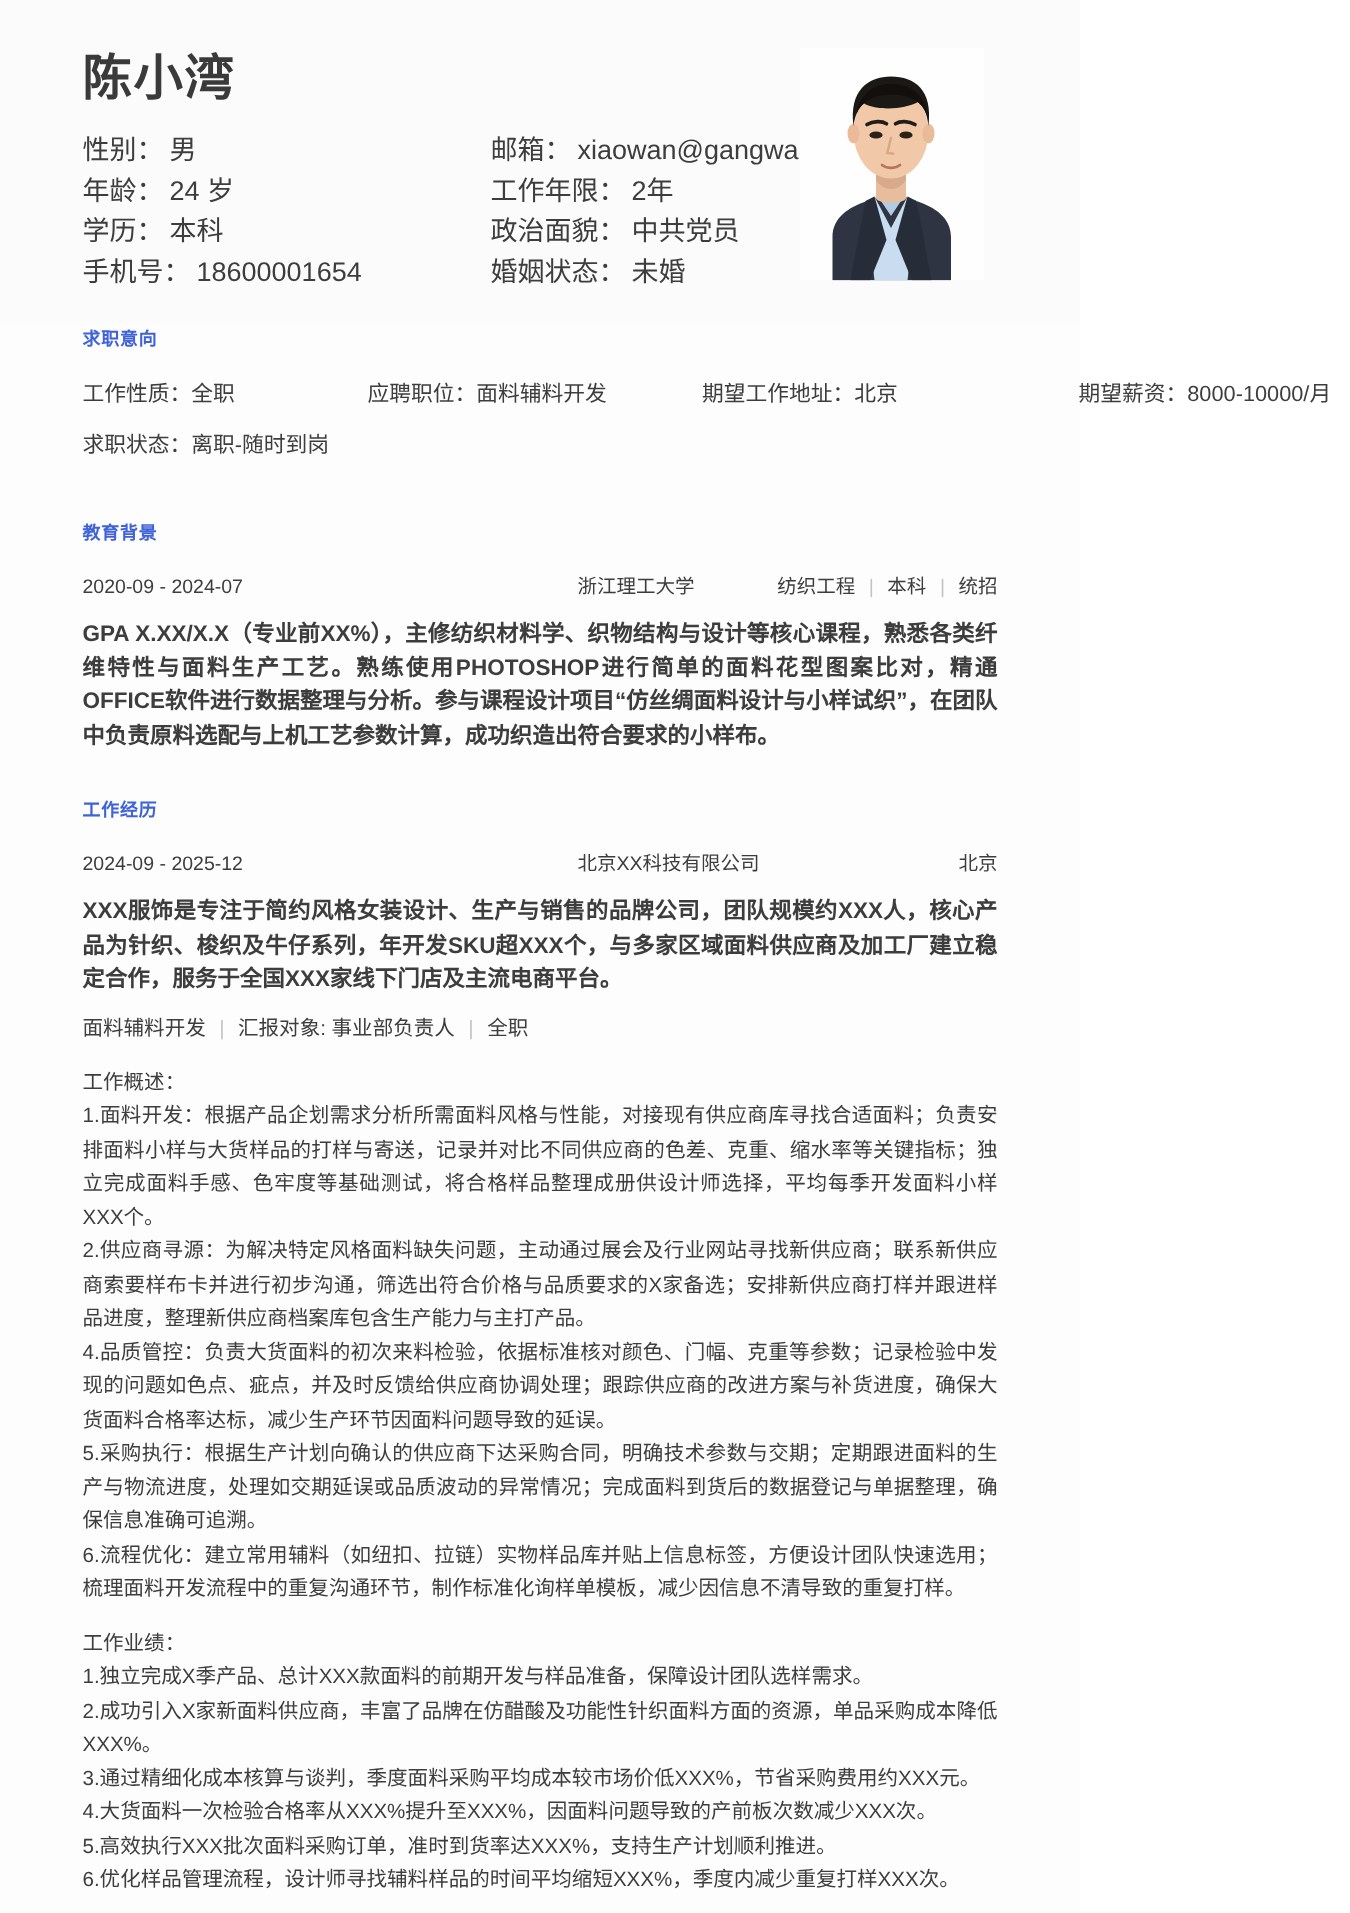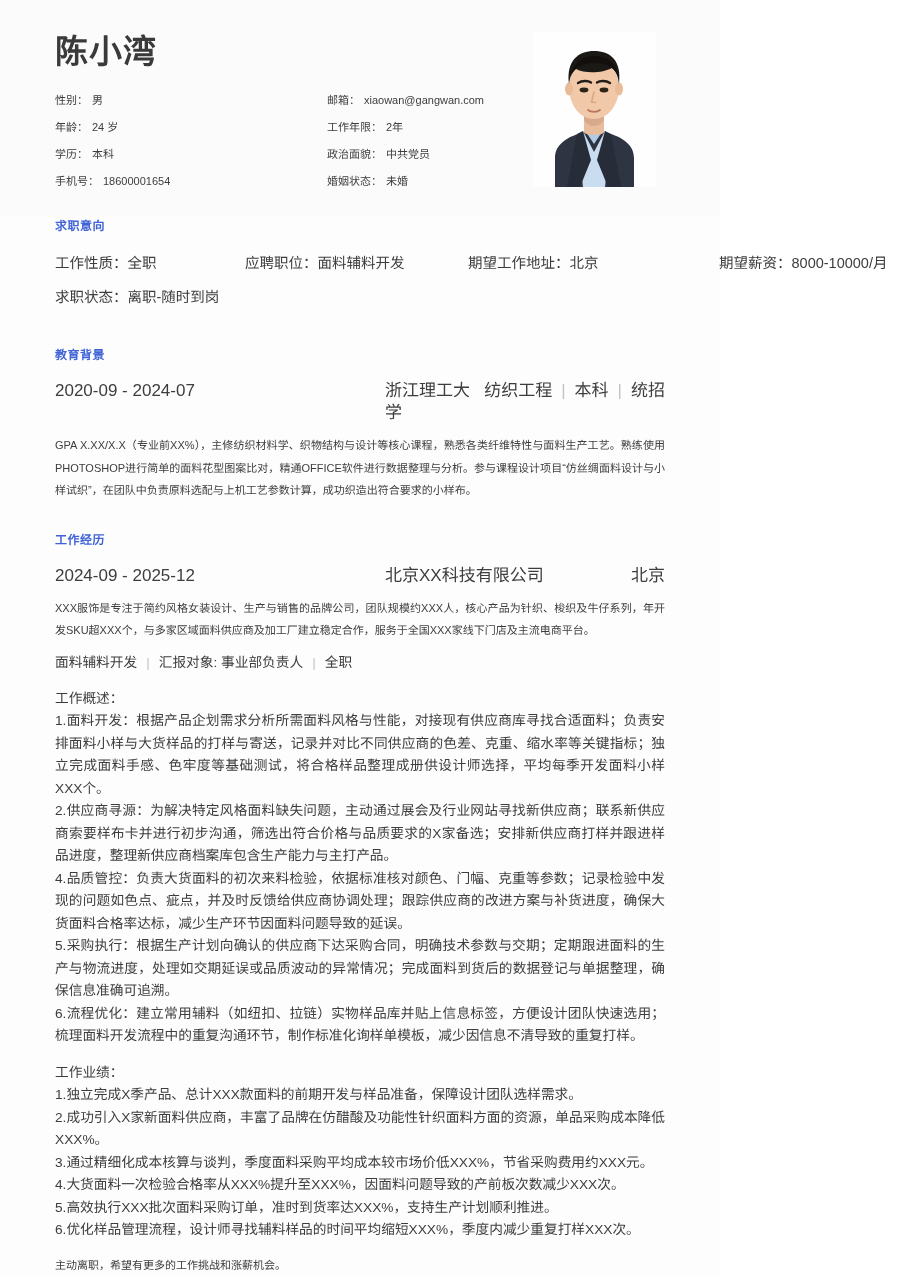--- a/index.html
+++ b/index.html
@@ -42,21 +42,21 @@
   .info-grid {
     display: block;
     position: relative;
   }
   .info-row {
     display: flex;
     margin-bottom: 6px;
     line-height: 21px;
   }
   .info-cell {
-    font-size: 11px;
+    font-size: 18px;
     color: #3d3d3d;
     white-space: nowrap;
   }
   .info-cell.col1 { width: 232px; flex: 0 0 232px; }
   .info-cell.col2 { flex: 0 0 auto; margin-left: 40px; }
   .info-label { color: #3d3d3d; }
   .info-value { color: #3d3d3d; margin-left: 4px; }
 
   .photo {
     position: absolute;
@@ -92,42 +92,43 @@
   .kv-item { margin-right: 0; }
   .kv-w1 { flex: 0 0 190px; }
   .kv-w2 { flex: 0 0 223px; }
   .kv-w3 { flex: 0 0 251px; }
   .kv-w4 { flex: 0 0 auto; }
 
   
   .entry-head {
     display: flex;
     align-items: baseline;
-    font-size: 17px;
+    font-size: 13px;
     color: #3d3d3d;
     line-height: 22px;
     margin-bottom: 10px;
   }
   .entry-date { flex: 0 0 330px; }
   .entry-mid { flex: 1 1 auto; text-align: left; }
   .entry-right { flex: 0 0 auto; text-align: right; white-space: nowrap; }
 
   .sep {
     display: inline-block;
     margin: 0 9px;
     color: #c3c3c3;
     font-weight: 300;
   }
 
   .para {
-    font-size: 11px;
+    font-size: 15px;
     line-height: 22.5px;
     color: #3d3d3d;
     margin: 0 0 10px 0;
     text-align: justify;
+    font-weight: bold;
   }
   .meta-line {
     font-size: 13.7px;
     line-height: 22px;
     color: #3d3d3d;
     margin: 0 0 14px 0;
   }
   .block-label {
     font-size: 13.7px;
     line-height: 22.5px;

